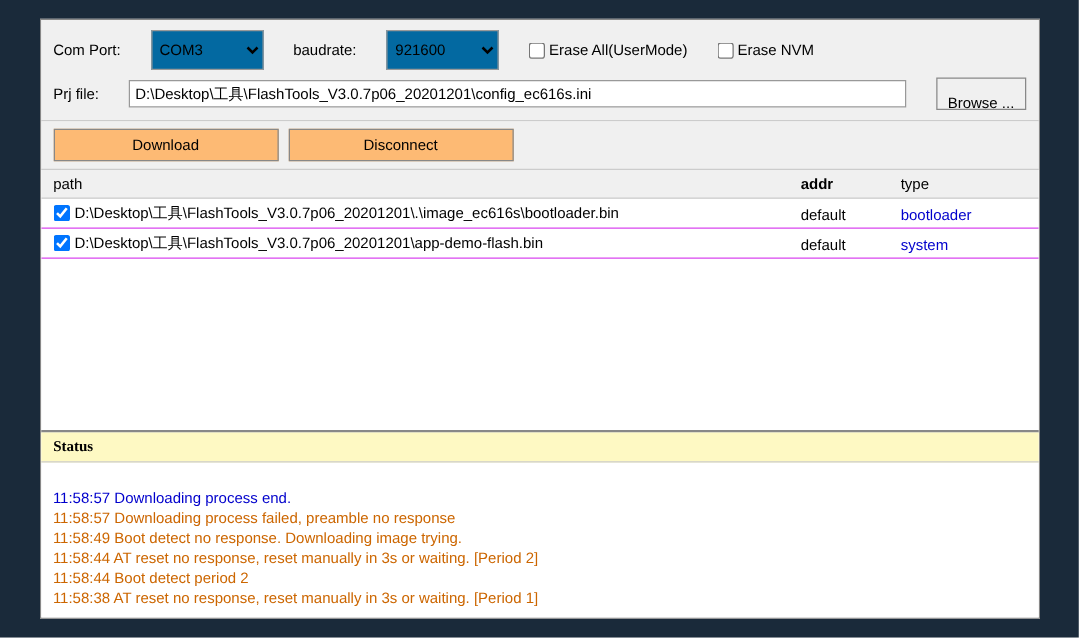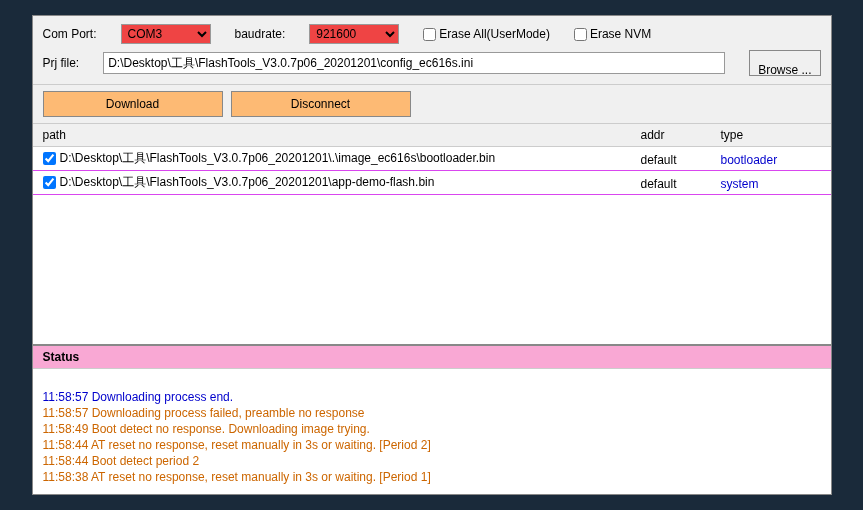--- a/index.html
+++ b/index.html
@@ -43,22 +43,22 @@
       align-items: center;
       gap: 24px;
     }
 
     .label {
       color: #000;
       white-space: nowrap;
     }
 
     select {
-      height: 20px;
-      background: #ef4444;
+      height: 32px;
+      background: #0369a1;
       border: 1px solid #999;
       padding: 0 2px;
       cursor: pointer;
     }
 
     .com-select {
       width: 90px;
     }
 
     .baud-select {
@@ -120,20 +120,21 @@
     }
 
     .col-path {
       flex: 1;
       color: #000;
     }
 
     .col-addr {
       width: 80px;
       color: #000;
+      font-weight: bold;
     }
 
     .col-type {
       width: 100px;
       color: #000;
     }
 
     .table-row {
       display: flex;
       align-items: flex-end;
@@ -167,25 +168,26 @@
 
     .status-panel {
       height: 150px;
       border-top: 2px solid #888;
       background: white;
       display: flex;
       flex-direction: column;
     }
 
     .status-header {
-      background: #f9a8d4;
+      background: #fef9c3;
       padding: 4px 10px;
       border-bottom: 1px solid #ccc;
       font-weight: bold;
       color: #000;
+      font-family: Liberation Serif, serif;
     }
 
     .status-content {
       flex: 1;
       overflow-y: scroll;
       padding: 20px 10px;
       position: relative;
     }
 
     .status-line {

